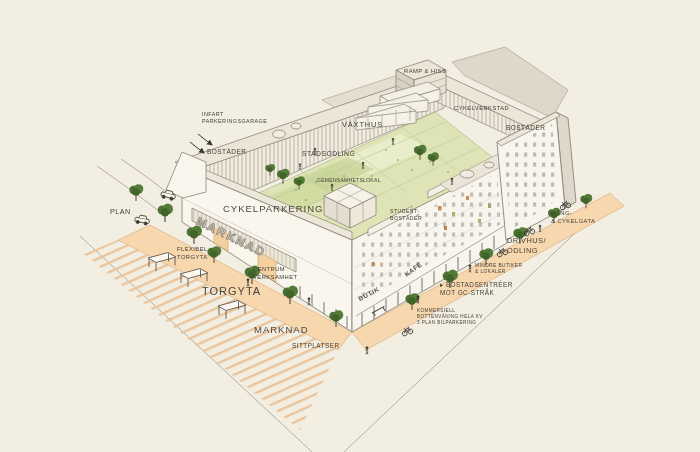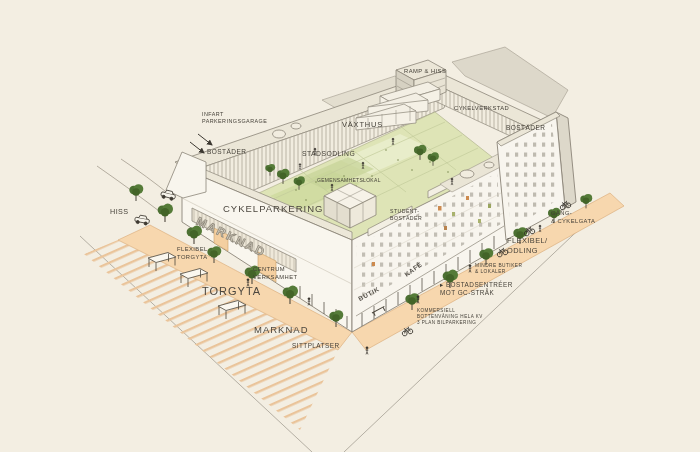--- a/index.html
+++ b/index.html
@@ -293,31 +293,31 @@
 
 <div class="lbl" style="left:202px;top:111px;font-size:5.4px">INFART
 PARKERINGSGARAGE</div>
 <div class="lbl" style="left:207px;top:148px;font-size:6.5px">BOSTÄDER</div>
 <div class="lbl" style="left:404px;top:68px;font-size:5.8px">RAMP &amp; HISS</div>
 <div class="lbl" style="left:454px;top:105px;font-size:5.8px">CYKELVERKSTAD</div>
 <div class="lbl" style="left:506px;top:124px;font-size:6.5px">BOSTÄDER</div>
 <div class="lbl" style="left:342px;top:120px;font-size:7.5px;letter-spacing:.8px">VÄXTHUS</div>
 <div class="lbl" style="left:302px;top:150px;font-size:6.8px">STADSODLING</div>
 <div class="lbl" style="left:317px;top:177px;font-size:5px;letter-spacing:.3px">GEMENSAMHETSLOKAL</div>
-<div class="lbl" style="left:110px;top:207px;font-size:7.2px">HISS</div>
+<div class="lbl" style="left:110px;top:207px;font-size:7.2px">PLAN</div>
 <div class="lbl big" style="left:223px;top:203px;font-size:9.5px">CYKELPARKERING</div>
 <div class="lbl" style="left:390px;top:208px;font-size:5.2px">STUDENT-
 BOSTÄDER</div>
 <div class="lbl" style="left:551px;top:210px;font-size:5.8px">GÅNG-
 &amp; CYKELGATA</div>
 <div class="lbl" style="left:177px;top:246px;font-size:5.8px">FLEXIBEL
 TORGYTA</div>
 <div class="lbl" style="left:253px;top:266px;font-size:5.8px">CENTRUM
 VERKSAMHET</div>
-<div class="lbl" style="left:507px;top:236px;font-size:7.4px">FLEXIBEL/
+<div class="lbl" style="left:507px;top:236px;font-size:7.4px">DRIVHUS/
 ODLING</div>
 <div class="lbl" style="left:475px;top:263px;font-size:4.8px">MINDRE BUTIKER
 &amp; LOKALER</div>
 <div class="lbl big" style="left:202px;top:284px;font-size:11px">TORGYTA</div>
 <div class="lbl" style="left:440px;top:281px;font-size:6.4px">▸ BOSTADSENTRÉER
 MOT GC-STRÅK</div>
 <div class="lbl" style="left:417px;top:308px;font-size:4.6px">KOMMERSIELL
 BOTTENVÅNING HELA KV
 3 PLAN BILPARKERING</div>
 <div class="lbl big" style="left:254px;top:324px;font-size:9.5px">MARKNAD</div>

